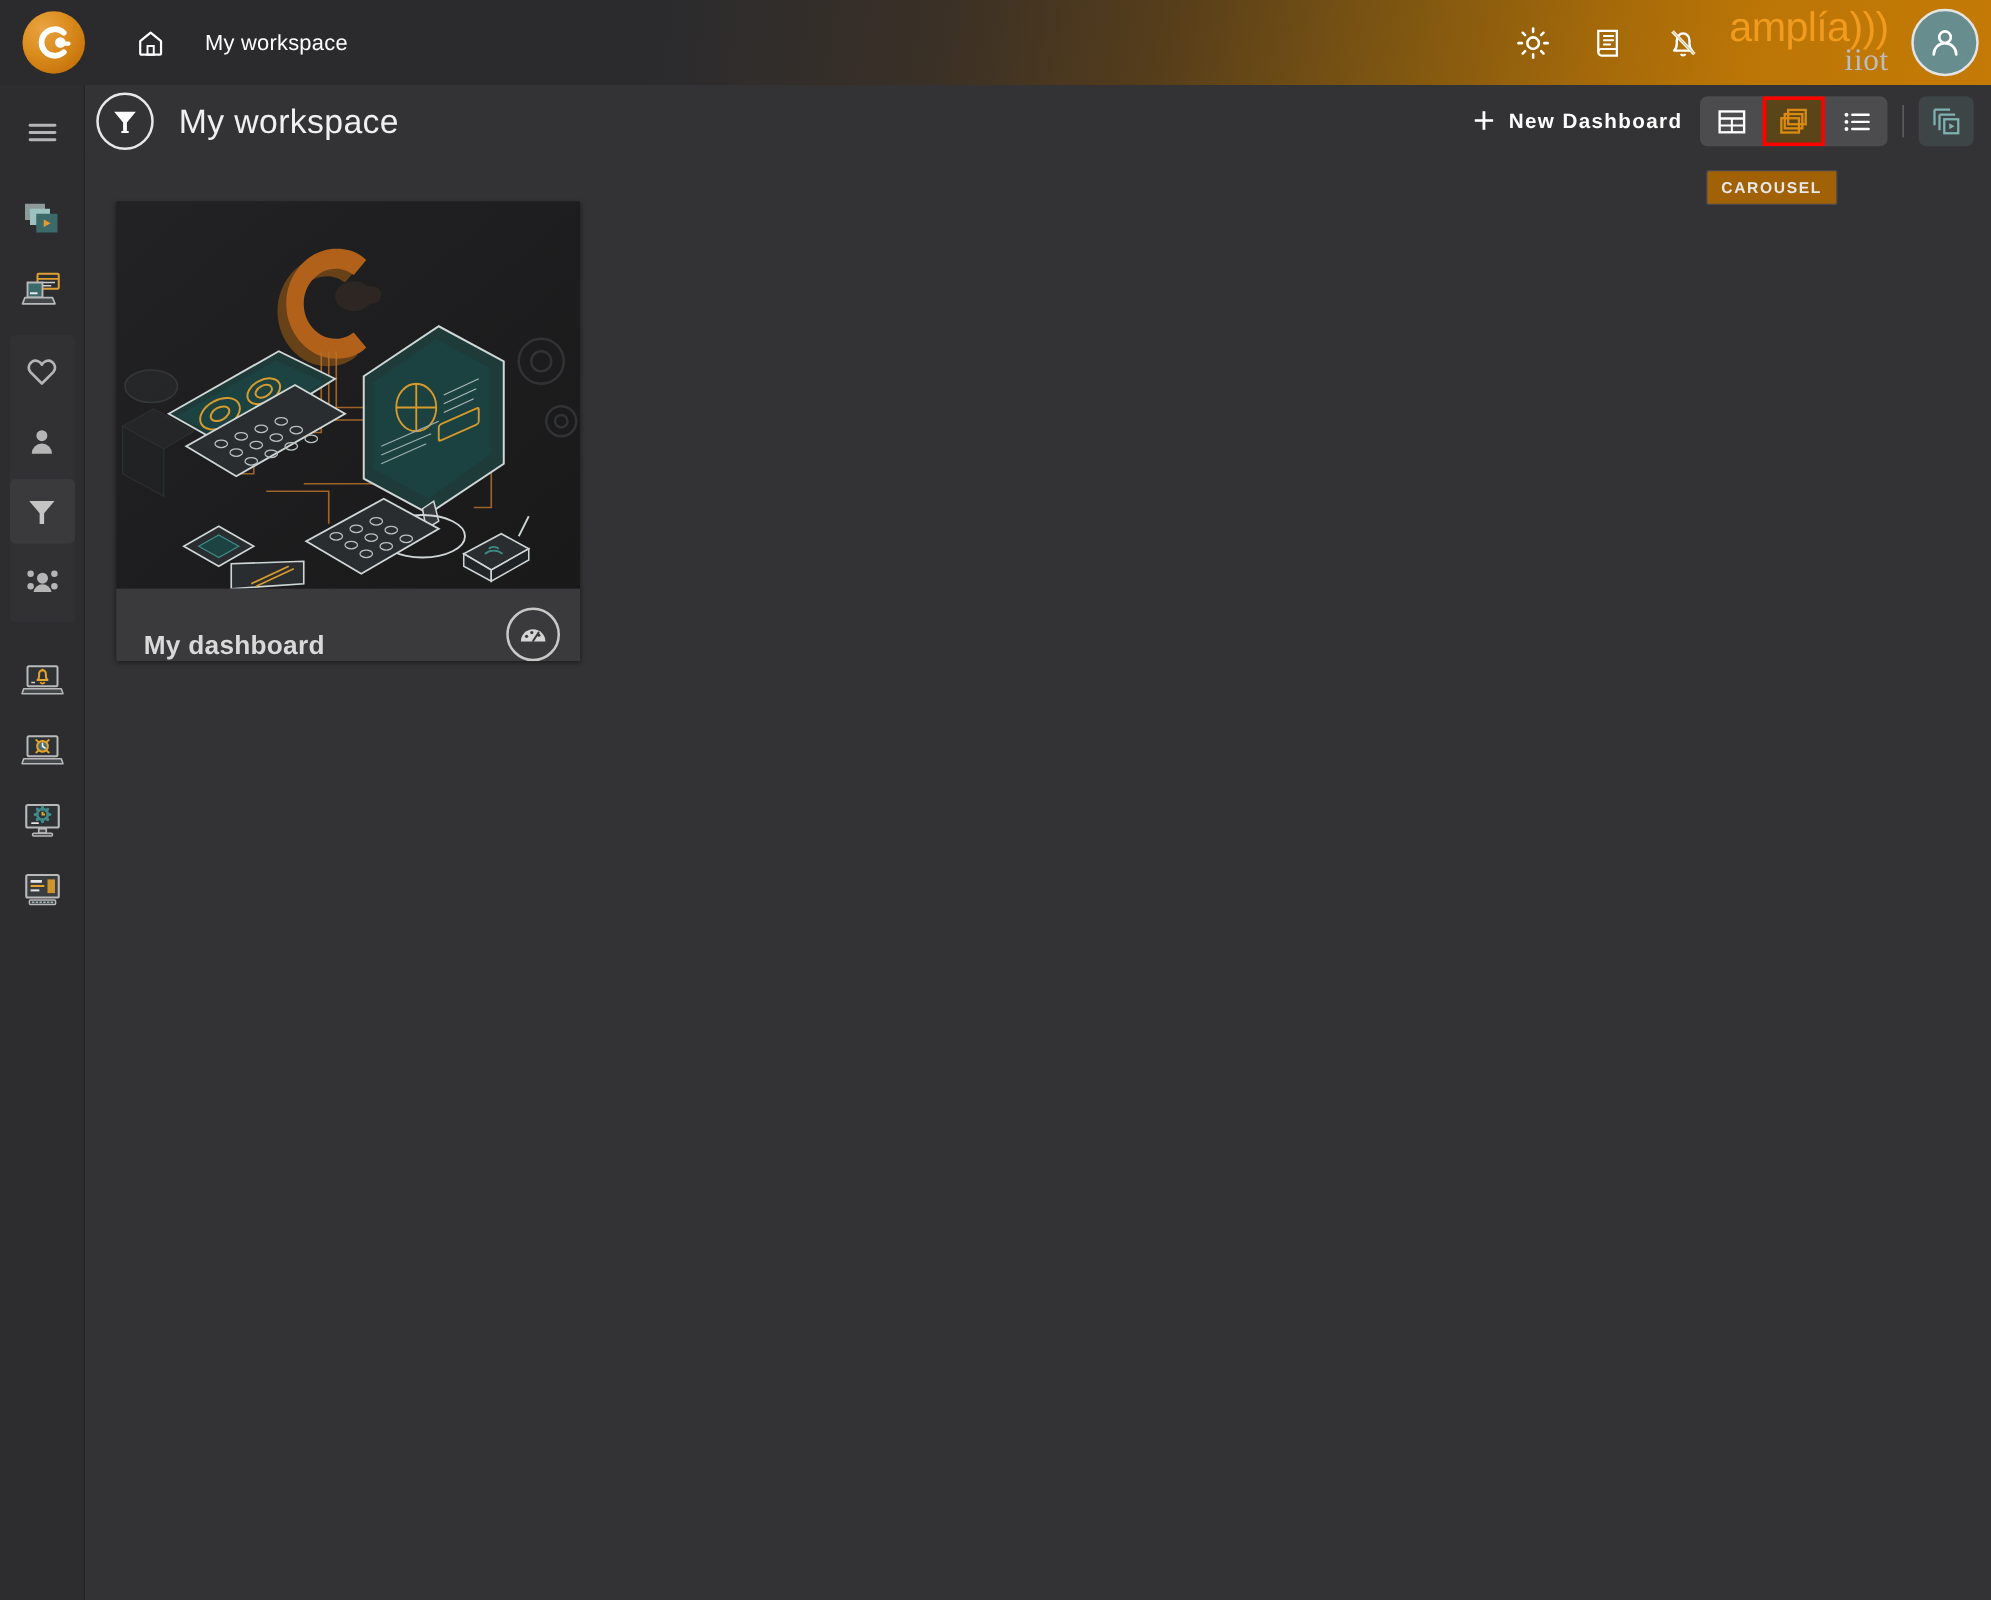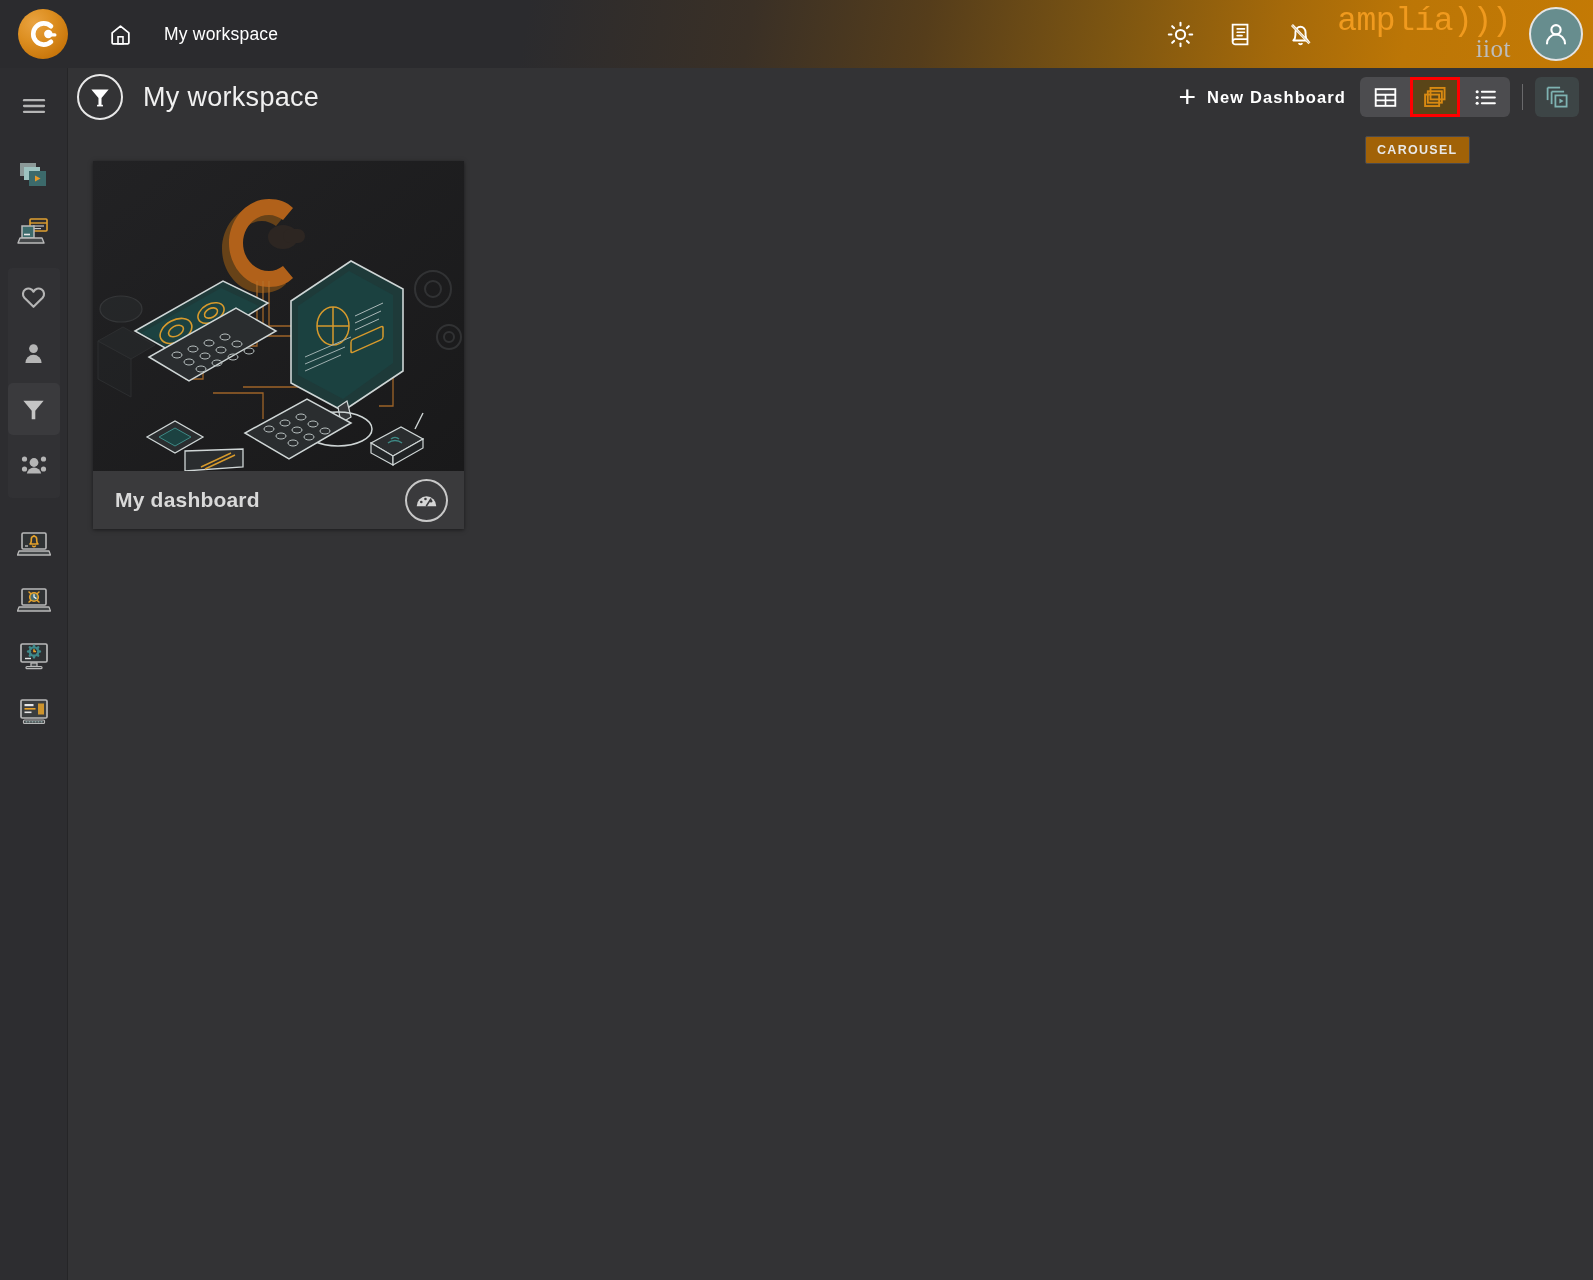--- a/index.html
+++ b/index.html
@@ -43,21 +43,21 @@
     width: 46px; height: 46px; flex: none;
     display: flex; align-items: center; justify-content: center;
     margin-right: 14px;
   }
   .logo-text {
     flex: none; text-align: right; margin-right: 18px; line-height: 1;
     padding-bottom: 2px;
   }
   .logo-text .amp {
     display: block; font-size: 33px; color: #f09a1e;
-    font-family: Liberation Mono, monospace; font-weight: 400;
+    font-family: Liberation Sans, sans-serif; font-weight: 400;
     letter-spacing: -.5px;
   }
   .logo-text .iiot {
     display: block; font-size: 25px; color: #bdbdbd;
     font-family: Liberation Serif, serif; margin-top: -2px;
     letter-spacing: .5px;
   }
   .avatar {
     width: 54px; height: 54px; border-radius: 50%;
     background: #678d8e; border: 2px solid #e4e4e4;
@@ -154,21 +154,21 @@
     overflow: hidden;
   }
   .card-thumb {
     position: relative; width: 371px; height: 310px;
     background: #1f1f20;
     overflow: hidden;
   }
   .card-foot {
     position: relative;
     height: 58px; background: #3a3a3c;
-    display: flex; align-items: center;
+    display: flex; align-items: flex-end;
     padding: 0 16px 0 22px;
   }
   .card-name {
     color: #d9d9d9; font-size: 21px; font-weight: bold;
     letter-spacing: .2px;
   }
   .card-foot-spacer { flex: 1 1 auto; }
   .gauge-circle {
     width: 43px; height: 43px; border-radius: 50%;
     border: 2px solid #c8c8c8;

